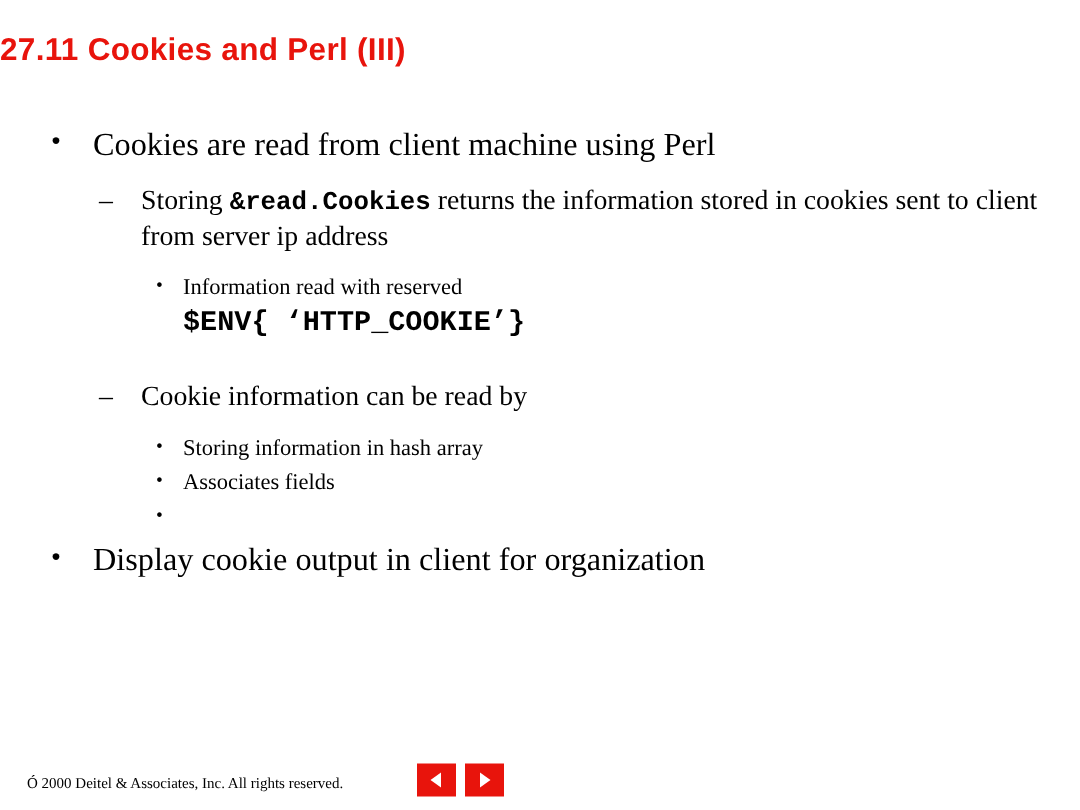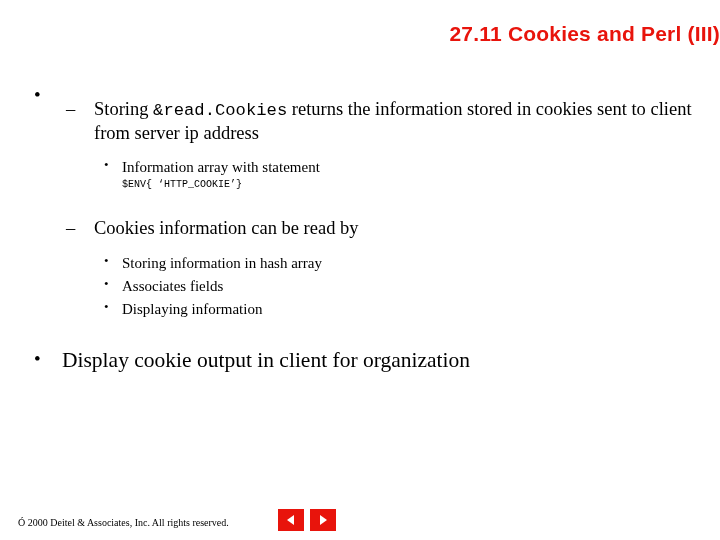--- a/index.html
+++ b/index.html
@@ -18,21 +18,21 @@
     position: relative;
     width: 720px;
     height: 540px;
     box-sizing: border-box;
   }
   .slide-title {
     position: absolute;
     top: 22px;
     left: 0;
     width: 720px;
-    text-align: right;
+    text-align: left;
     font-family: "Liberation Sans", sans-serif;
     font-weight: bold;
     font-size: 21px;
     color: #e8140c;
     letter-spacing: 0.2px;
   }
   .body {
     position: absolute;
     top: 84px;
     left: 0;
@@ -76,21 +76,21 @@
     margin-top: 5px;
   }
   .lvl3 .bullet {
     position: absolute;
     left: 104px;
     top: -1px;
     font-size: 13px;
   }
   .mono {
     font-family: "Liberation Mono", monospace;
-    font-weight: normal;
+    font-weight: bold;
     font-size: 0.93em;
   }
   .gap-a { margin-top: 14px; }
   .gap-c { margin-top: 26px; }
   .gap-d { margin-top: 30px; }
 
   .footer {
     position: absolute;
     left: 18px;
     bottom: 12px;
@@ -120,49 +120,49 @@
 <body>
 
 <div class="slide">
 
   <div class="slide-title">27.11 Cookies and Perl (III)</div>
 
   <div class="body">
 
     <div class="lvl1">
       <span class="bullet">•</span>
+      <span>Cookies are read from client machine using Perl</span>
     </div>
 
     <div class="lvl2 gap-a">
       <span class="bullet">–</span>
       <span>Storing </span><span class="mono">&amp;read.Cookies</span><span> returns the information stored in cookies sent to client from server ip address</span>
     </div>
 
     <div class="lvl3 gap-a">
       <span class="bullet">•</span>
-      <span>Information array with statement</span>
-      <div class="mono" style="font-size:10px; margin-top:3px;">$ENV{ ‘HTTP_COOKIE’}</div>
+      <span>Information read with reserved</span>
+      <div class="mono" style="font-size:19px; margin-top:3px;">$ENV{ ‘HTTP_COOKIE’}</div>
     </div>
 
     <div class="lvl2 gap-c">
       <span class="bullet">–</span>
-      <span>Cookies information can be read by</span>
+      <span>Cookie information can be read by</span>
     </div>
 
     <div class="lvl3 gap-a">
       <span class="bullet">•</span>
       <span>Storing information in hash array</span>
     </div>
     <div class="lvl3">
       <span class="bullet">•</span>
       <span>Associates fields</span>
     </div>
     <div class="lvl3">
       <span class="bullet">•</span>
-      <span>Displaying information</span>
     </div>
 
     <div class="lvl1 gap-d">
       <span class="bullet">•</span>
       <span>Display cookie output in client for organization</span>
     </div>
 
   </div>
 
   <div class="footer">Ó 2000 Deitel &amp; Associates, Inc.  All rights reserved.</div>

